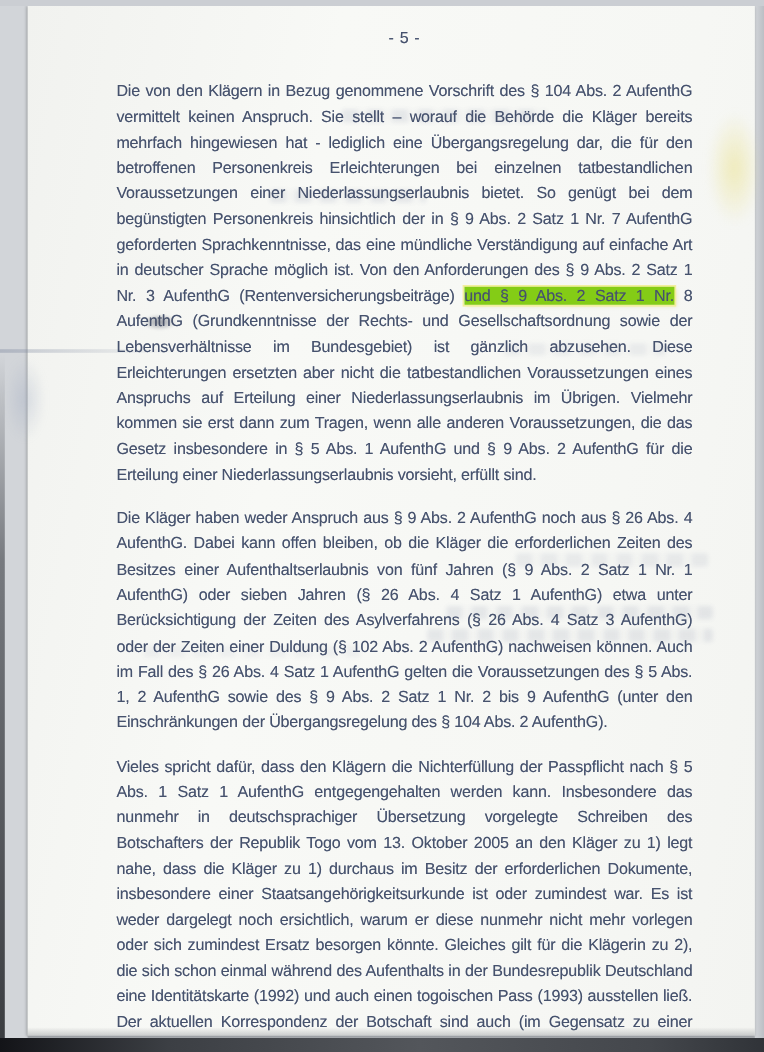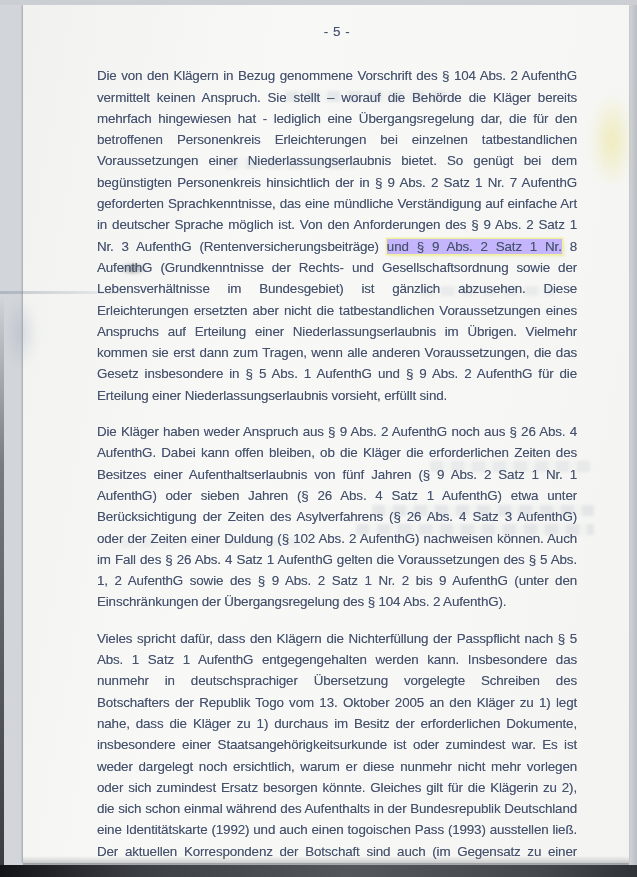--- a/index.html
+++ b/index.html
@@ -57,21 +57,21 @@
     text-shadow: 0 0 0.5px rgba(78,90,122,0.55);
     z-index: 3;
   }
   .pagenum {
     text-align: center;
     margin: 0 0 23px 0;
     letter-spacing: 0.5px;
   }
   .textcol p { margin: 0 0 15px 0; }
   .hl {
-    background: #c4b5fd;
+    background: #84cc16;
     box-shadow: 0 0 0 1.5px #f2ef9e, 2px 2px 3px rgba(214,203,90,0.35);
     box-decoration-break: clone;
     -webkit-box-decoration-break: clone;
   }
 
   
   .artifact { position: absolute; pointer-events: none; }
   .blot {
     left: 119px; top: 262px; width: 28px; height: 13px;
     background: radial-gradient(ellipse at center, rgba(72,78,94,0.55) 0%, rgba(72,78,94,0) 72%);

